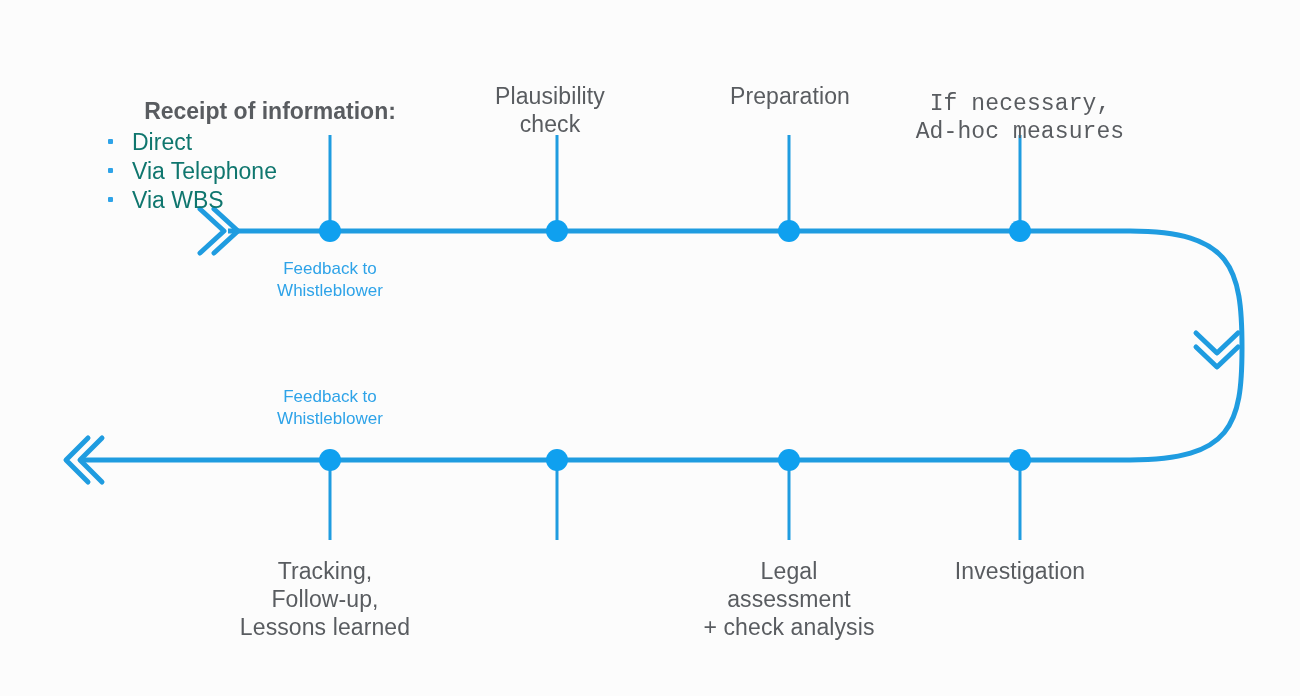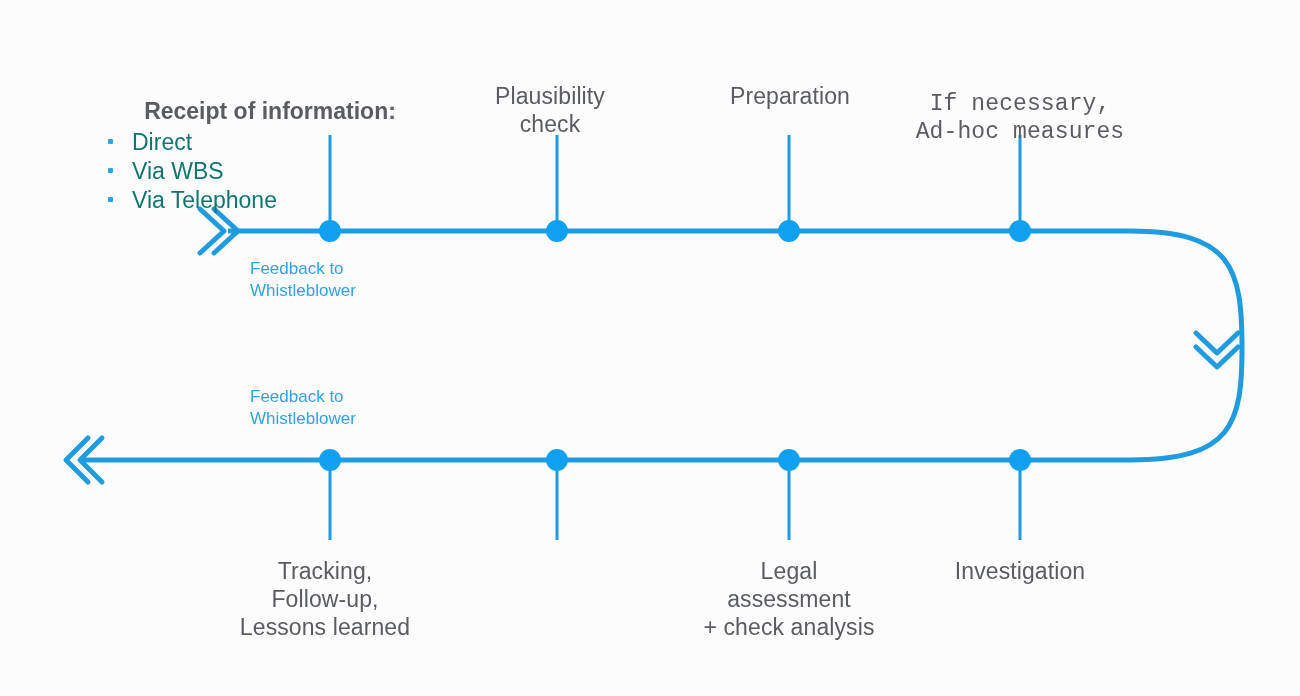--- a/index.html
+++ b/index.html
@@ -36,20 +36,21 @@
     text-align: center;
     white-space: pre-line;
     letter-spacing: 0.1px;
     margin-top: 8px;
   }
   .feedback-label {
     position: absolute;
     color: #2ea3e8;
     font-size: 17px;
     line-height: 22px;
+    text-align: center;
     white-space: pre-line;
   }
   .intake-block {
     position: absolute;
     left: 100px;
     top: 72px;
     width: 340px;
     margin-top: 24px;
   }
   .intake-title {
@@ -153,25 +154,25 @@
 
   <div class="intake-block">
     <div class="intake-title">Receipt of information:</div>
     <ul class="intake-list">
       <li>
         <span class="bullet-dot"></span>
         <span>Direct</span>
       </li>
       <li>
         <span class="bullet-dot"></span>
-        <span>Via WBS</span>
+        <span>Via Telephone</span>
       </li>
       <li>
         <span class="bullet-dot"></span>
-        <span>Via Telephone</span>
+        <span>Via WBS</span>
       </li>
     </ul>
   </div>
 
   <div class="label top-label-0">Plausibility
 check</div>
   <div class="label top-label-1">Preparation</div>
   <div class="label top-label-2">If necessary,
 Ad-hoc measures</div>
 

